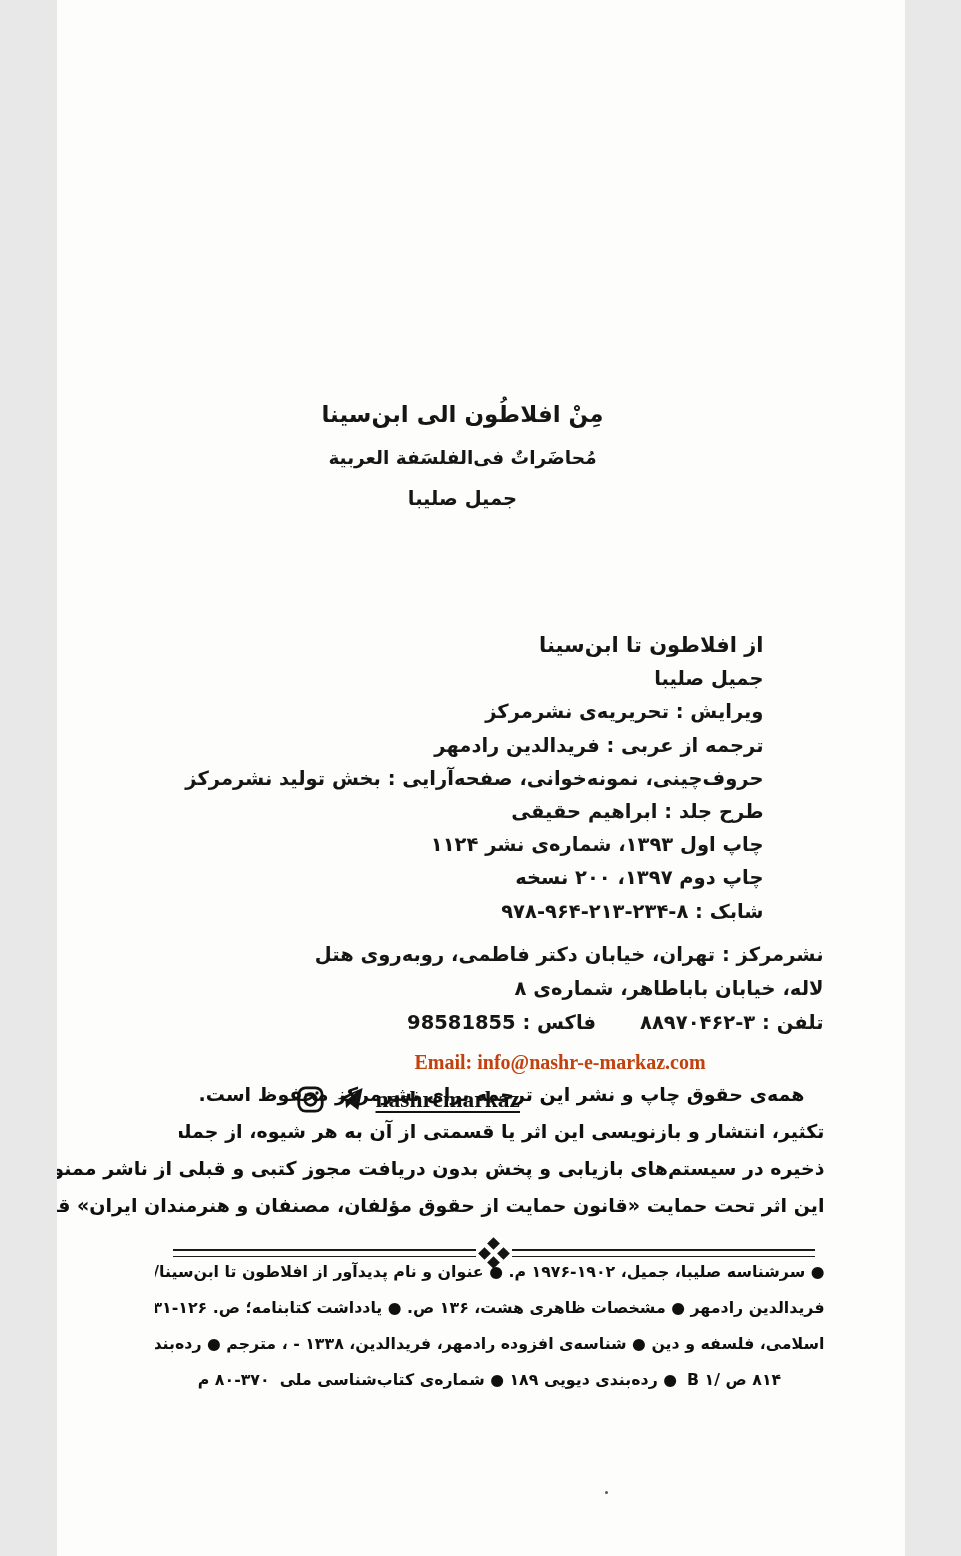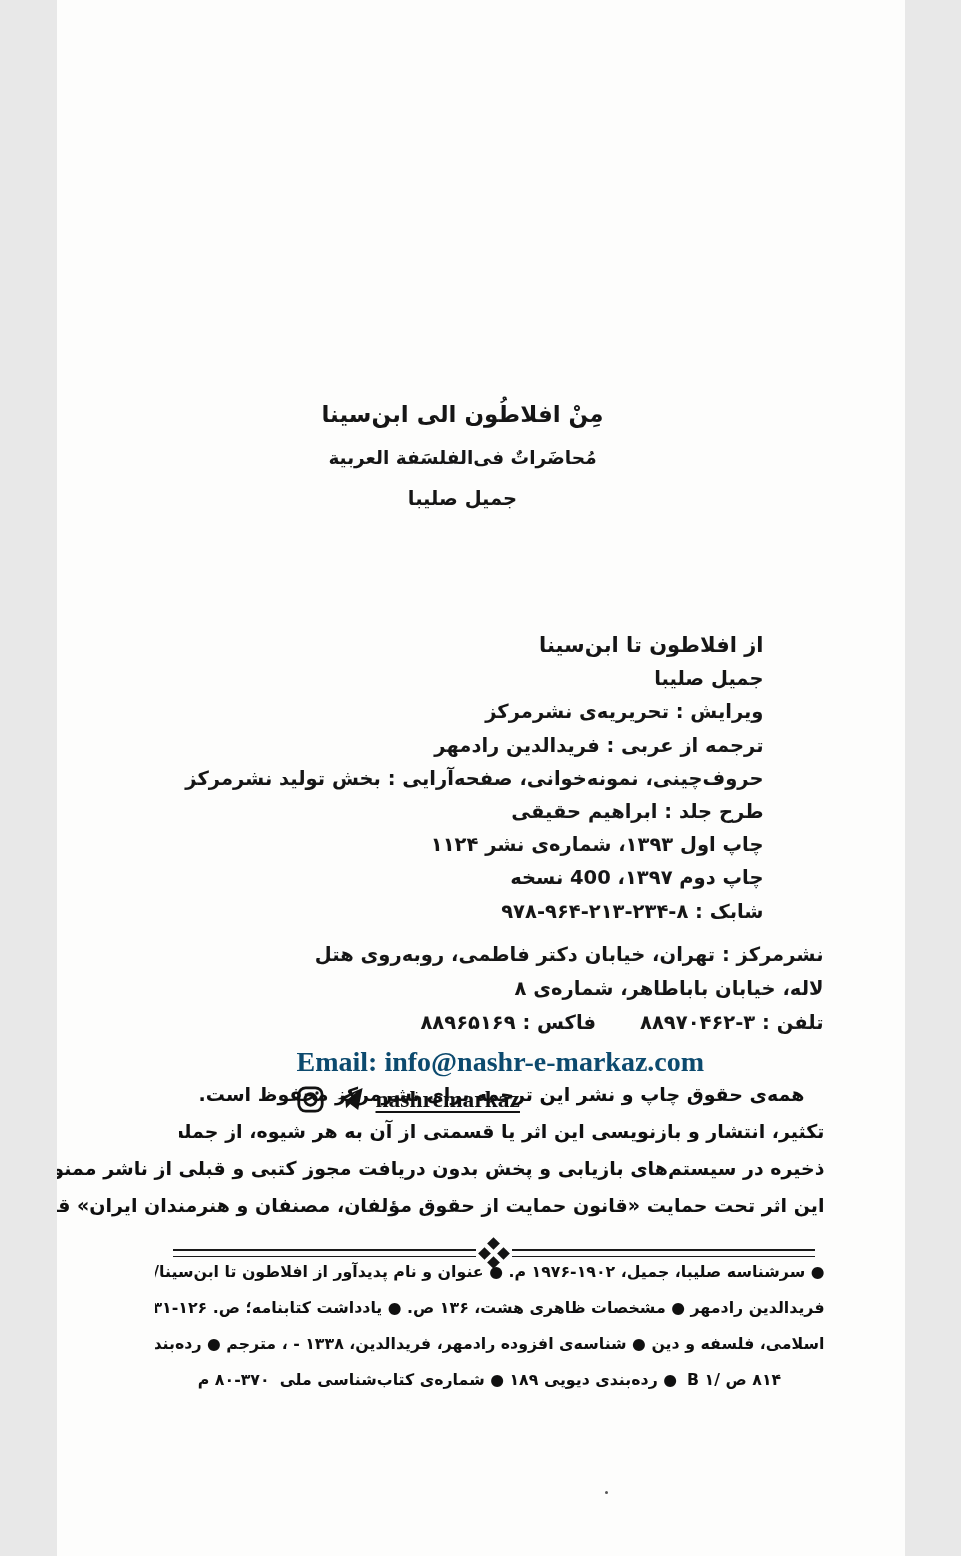--- a/index.html
+++ b/index.html
@@ -26,23 +26,23 @@
   .pub-block .pub-title{font-size:21px;font-weight:800;}
   .ltr-num{direction:ltr;unicode-bidi:isolate;}
   
   .addr-block{
     position:absolute;top:938px;right:81px;left:240px;
     direction:rtl;text-align:right;font-size:19.5px;line-height:34px;
     font-weight:600;
   }
   .addr-block .gap{display:inline-block;width:44px;}
   .latin-line{
-    direction:ltr;text-align:left;
+    direction:ltr;text-align:center;
     font-family:"Liberation Serif","DejaVu Serif",serif;
-    font-size:28px;font-weight:700;color:#0c4a6e;margin-top:7px;
+    font-size:20px;font-weight:700;color:#c2410c;margin-top:7px;
     line-height:30px;
   }
   .social-line{display:flex;align-items:center;gap:12px;margin-top:5px;}
   .social-line .handle{
     font-family:"Liberation Serif","DejaVu Serif",serif;
     font-size:23.5px;font-weight:700;text-decoration:underline;
     text-underline-offset:4px;color:#121212;
   }
   .icon-box{display:inline-flex;align-items:center;}
   
@@ -91,30 +91,30 @@
   </div>
 
   <div class="pub-block">
     <div class="pline pub-title">از افلاطون تا ابن‌سینا</div>
     <div class="pline">جمیل صلیبا</div>
     <div class="pline">ویرایش : تحریریه‌ی نشرمرکز</div>
     <div class="pline">ترجمه از عربی : فریدالدین رادمهر</div>
     <div class="pline">حروف‌چینی، نمونه‌خوانی، صفحه‌آرایی : بخش تولید نشرمرکز</div>
     <div class="pline">طرح جلد : ابراهیم حقیقی</div>
     <div class="pline">چاپ اول ۱۳۹۳، شماره‌ی نشر ۱۱۲۴</div>
-    <div class="pline">چاپ دوم ۱۳۹۷، 400 نسخه</div>
+    <div class="pline">چاپ دوم ۱۳۹۷، ۲۰۰ نسخه</div>
     <div class="pline">
       <span>شابک : </span><span class="ltr-num" dir="ltr">۹۷۸-۹۶۴-۲۱۳-۲۳۴-۸</span>
     </div>
   </div>
 
   <div class="addr-block">
     <div>نشرمرکز : تهران، خیابان دکتر فاطمی، روبه‌روی هتل لاله، خیابان باباطاهر، شماره‌ی ۸</div>
     <div>
-      <span>تلفن : </span><span class="ltr-num" dir="ltr">۸۸۹۷۰۴۶۲-۳</span><span class="gap"></span><span>فاکس : </span><span class="ltr-num" dir="ltr">۸۸۹۶۵۱۶۹</span>
+      <span>تلفن : </span><span class="ltr-num" dir="ltr">۸۸۹۷۰۴۶۲-۳</span><span class="gap"></span><span>فاکس : </span><span class="ltr-num" dir="ltr">98581855</span>
     </div>
     <div class="latin-line">Email: info@nashr-e-markaz.com</div>
     <div class="social-line" dir="ltr">
       <span class="icon-box">
         <svg width="27" height="27" viewBox="0 0 24 24">
             <rect x="1.6" y="1.6" width="20.8" height="20.8" rx="6.2" fill="none" stroke="#121212" stroke-width="2.5"></rect>
             <circle cx="12" cy="12" r="5.1" fill="none" stroke="#121212" stroke-width="2.5"></circle>
             <circle cx="17.8" cy="6.2" r="1.5" fill="#121212"></circle>
           </svg>
       </span>

